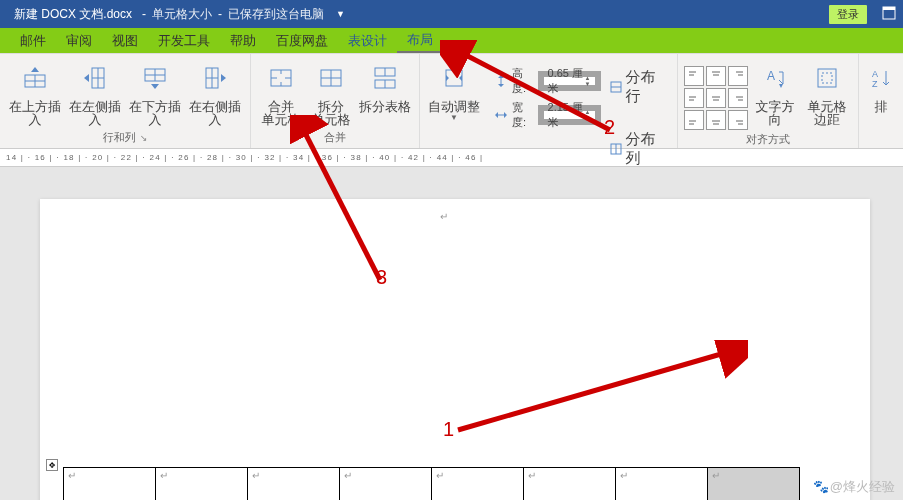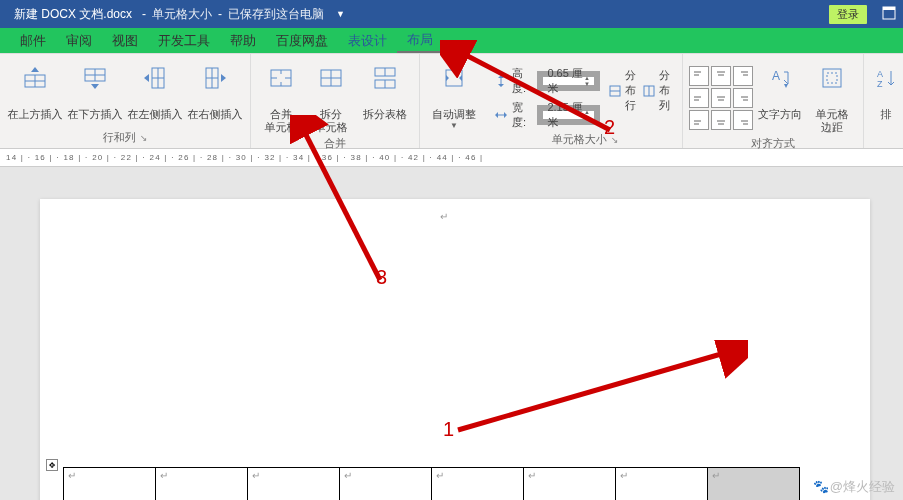--- a/index.html
+++ b/index.html
@@ -9,42 +9,42 @@
 .titlebar .title { padding: 0 10px 0 14px; }
 .titlebar .mode { opacity: .9; }
 .titlebar .drop { padding: 0 6px; font-size: 9px; }
 .titlebar .searchbox { margin-left: 8px; background: #40639d; height: 24px; width: 300px; display: flex; align-items: center; border-radius: 2px; }
 .titlebar .searchbox .sicon { margin: 0 8px; }
 .titlebar .searchbox .stext { color: #ddd; font-size: 12px; }
 .titlebar .spacer { flex: 1; }
 .titlebar .login { background: #bef264; color: #333; font-size: 11px; padding: 2px 8px; margin-right: 8px; border-radius: 1px; }
 .titlebar .winbtn { width: 28px; text-align: center; font-size: 14px; }
 
-.menubar { height: 26px; background: #22c55e; border-bottom: 1px solid #ddd; display: flex; align-items: center; font-size: 13px; color: #333; padding-left: 10px; }
+.menubar { height: 26px; background: #84cc16; border-bottom: 1px solid #ddd; display: flex; align-items: center; font-size: 13px; color: #333; padding-left: 10px; }
 .menubar .mitem { padding: 0 10px; height: 100%; display: flex; align-items: center; }
 .menubar .mitem.design { color: #2B579A; }
 .menubar .mitem.active { color: #2B579A; border-bottom: 2px solid #737373; font-weight: 500; }
 
 .ribbon { height: 95px; background: #f3f2f1; border-bottom: 1px solid #ccc; display: flex; font-size: 11px; color: #444; }
 .rgroup { border-right: 1px solid #ddd; display: flex; flex-direction: column; align-items: center; padding: 4px 6px 0; }
 .rgroup .body { flex: 1; display: flex; align-items: flex-start; gap: 2px; }
 .rgroup .glabel { font-size: 11px; color: #666; padding: 2px 0 3px; display: flex; align-items: center; gap: 4px; }
 .rgroup .glabel .dlg { font-size: 9px; color: #888; }
 
 .rbtn { display: flex; flex-direction: column; align-items: center; width: 58px; padding-top: 6px; cursor: default; }
 .rbtn .ricon { width: 28px; height: 28px; display: flex; align-items: center; justify-content: center; }
-.rbtn .rlabel { font-size: 11px; text-align: center; line-height: 13px; margin-top: 16px; }
+.rbtn .rlabel { font-size: 13px; text-align: center; line-height: 13px; margin-top: 8px; }
 
 .sizecol { display: flex; flex-direction: column; gap: 4px; padding-top: 8px; }
 .sizerow { display: flex; align-items: center; gap: 4px; font-size: 11px; }
 .sizerow .spin { width: 70px; height: 20px; border: 6px solid #a3a3a3; background: #fff; display: flex; align-items: center; padding: 0 4px; justify-content: space-between; }
 .sizerow .spin .spv { font-size: 11px; }
 .sizerow .spin .spbtns { display: flex; flex-direction: column; font-size: 6px; color: #666; line-height: 6px; }
 
-.distcol { display: flex; flex-direction: row; gap: 6px; padding: 10px 6px 0; font-size: 11px; }
+.distcol { display: flex; flex-direction: column; gap: 24px; padding: 10px 6px 0; font-size: 15px; }
 .distrow { display: flex; align-items: center; gap: 3px; }
 .smicon { width: 14px; height: 14px; }
 
 .aligngrid { display: grid; grid-template-columns: repeat(3, 20px); grid-template-rows: repeat(3, 20px); gap: 2px; padding-top: 8px; }
 .aligncell { border: 1px solid #999; background: #fff; display: flex; align-items: center; justify-content: center; }
 .aligncell svg { width: 12px; height: 12px; }
 
 .ruler { height: 18px; background: #fff; border-bottom: 1px solid #ccc; font-size: 8px; color: #666; display: flex; align-items: center; overflow: hidden; padding-left: 6px; letter-spacing: 1.2px; white-space: nowrap; }
 
 .docarea { background: #e6e6e6; height: 333px; position: relative; overflow: hidden; }
@@ -104,38 +104,38 @@
               <line x1="13" y1="10" x2="13" y2="22" stroke="#5b8bc9"></line>
               <line x1="3" y1="16" x2="23" y2="16" stroke="#5b8bc9"></line>
               <path d="M13 2 L9 7 L17 7 Z" fill="#5b8bc9"></path>
             </svg>
           </span>
         <span class="rlabel">在上方插入</span>
       </div>
       <div class="rbtn">
         <span class="ricon">
             <svg width="26" height="26" viewBox="0 0 26 26">
+              <rect x="10" y="3" width="12" height="20" fill="none" stroke="#5b8bc9"></rect>
+              <line x1="10" y1="13" x2="22" y2="13" stroke="#5b8bc9"></line>
+              <line x1="16" y1="3" x2="16" y2="23" stroke="#5b8bc9"></line>
+              <path d="M2 13 L7 9 L7 17 Z" fill="#5b8bc9"></path>
+            </svg>
+          </span>
+        <span class="rlabel">在左侧插入</span>
+      </div>
+      <div class="rbtn">
+        <span class="ricon">
+            <svg width="26" height="26" viewBox="0 0 26 26">
               <rect x="3" y="4" width="20" height="12" fill="none" stroke="#5b8bc9"></rect>
               <line x1="13" y1="4" x2="13" y2="16" stroke="#5b8bc9"></line>
               <line x1="3" y1="10" x2="23" y2="10" stroke="#5b8bc9"></line>
               <path d="M13 24 L9 19 L17 19 Z" fill="#5b8bc9"></path>
             </svg>
           </span>
         <span class="rlabel">在下方插入</span>
-      </div>
-      <div class="rbtn">
-        <span class="ricon">
-            <svg width="26" height="26" viewBox="0 0 26 26">
-              <rect x="10" y="3" width="12" height="20" fill="none" stroke="#5b8bc9"></rect>
-              <line x1="10" y1="13" x2="22" y2="13" stroke="#5b8bc9"></line>
-              <line x1="16" y1="3" x2="16" y2="23" stroke="#5b8bc9"></line>
-              <path d="M2 13 L7 9 L7 17 Z" fill="#5b8bc9"></path>
-            </svg>
-          </span>
-        <span class="rlabel">在左侧插入</span>
       </div>
       <div class="rbtn">
         <span class="ricon">
             <svg width="26" height="26" viewBox="0 0 26 26">
               <rect x="4" y="3" width="12" height="20" fill="none" stroke="#5b8bc9"></rect>
               <line x1="4" y1="13" x2="16" y2="13" stroke="#5b8bc9"></line>
               <line x1="10" y1="3" x2="10" y2="23" stroke="#5b8bc9"></line>
               <path d="M24 13 L19 9 L19 17 Z" fill="#5b8bc9"></path>
             </svg>
           </span>

